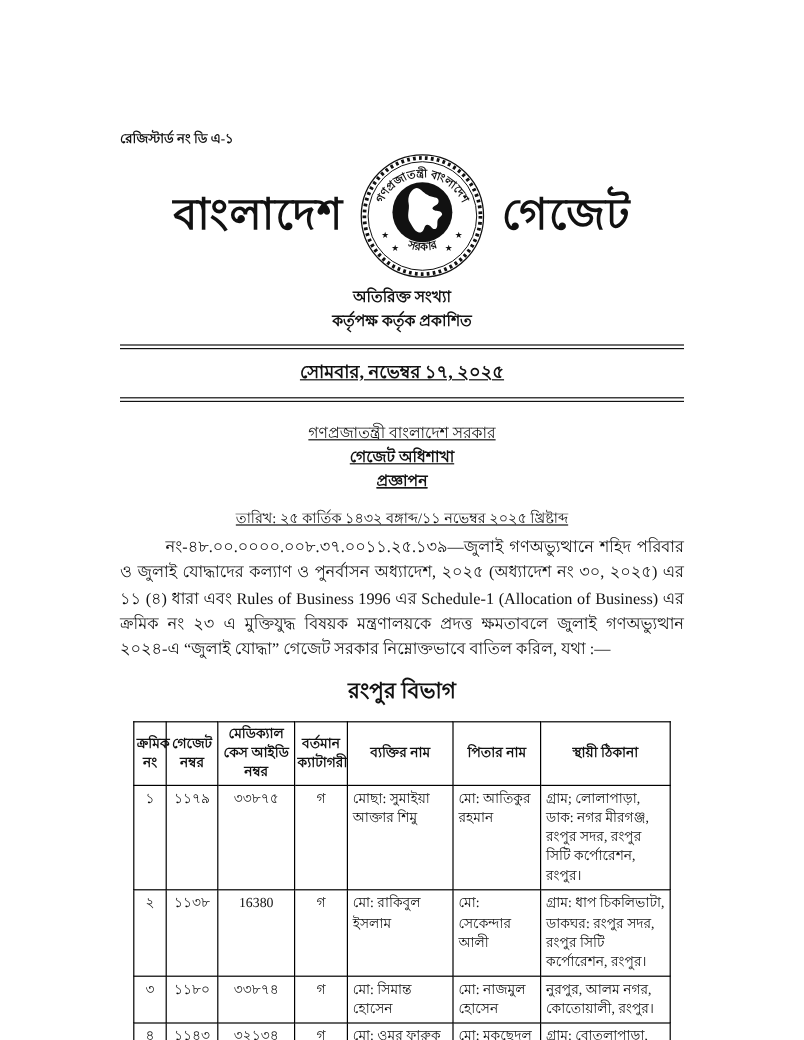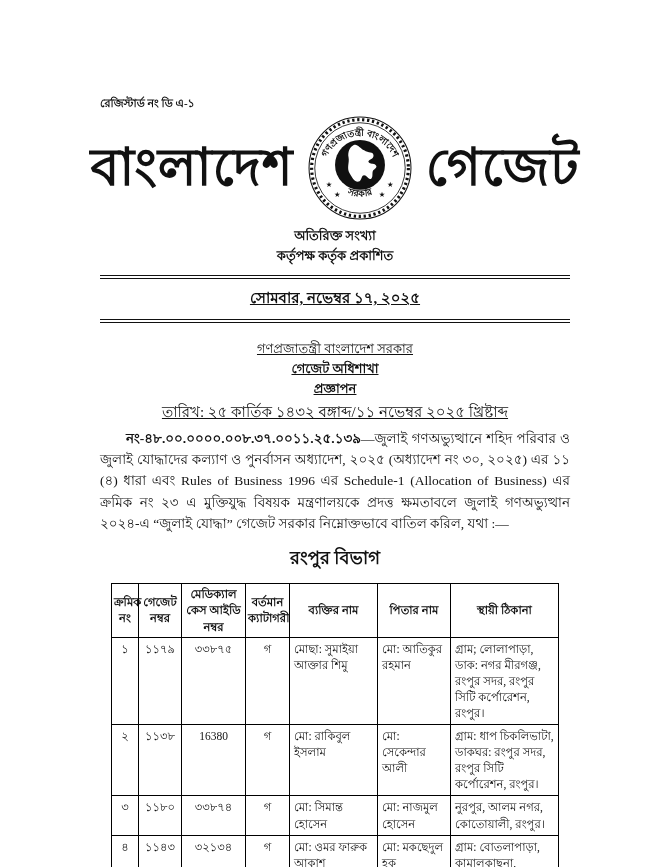--- a/index.html
+++ b/index.html
@@ -9,48 +9,48 @@
     color:#111;
     font-family:"Liberation Serif","DejaVu Serif",serif;
     -webkit-font-smoothing:antialiased;
   }
   .page{
     width:470px;
     margin:0 auto;
     padding-top:95px;
     position:relative;
   }
-  .reg-no{font-size:11px;font-weight:bold;margin-bottom:2px;}
+  .reg-no{font-size:11px;font-weight:bold;margin-bottom:2px;margin-top:12px;}
   .masthead{
     display:flex;align-items:center;justify-content:center;
     gap:14px;margin:0 0 6px 0;
   }
-  .masthead .word{font-size:52px;font-weight:bold;letter-spacing:1px;line-height:1.1;}
+  .masthead .word{font-size:36px;font-weight:bold;letter-spacing:1px;line-height:1.1;}
   .seal{width:104px;height:104px;flex:0 0 auto;}
   .center{text-align:center;}
   .sub1,.sub2{font-size:13px;font-weight:bold;line-height:1.5;}
   .date-box{
     margin-top:10px;
     border-top:4px double #111;
     border-bottom:4px double #111;
     padding:7px 0 8px 0;
     font-size:15px;font-weight:bold;text-decoration:underline;
   }
   .govt-block{margin-top:16px;line-height:1.55;font-size:13px;text-decoration:underline;}
   .govt-block .b{font-weight:bold;}
   .heading-underline{font-weight:bold;text-decoration:underline;}
-  .date-line{font-size:15px;margin-top:2px;}
+  .date-line{font-size:12px;margin-top:12px;}
   .body-para{
     margin-top:3px;
     font-size:13.5px;
     line-height:1.58;
     text-align:justify;
     text-indent:26px;
   }
-  .body-para .ref{font-weight:bold;}
+  .body-para .ref{font-weight:normal;margin-left:12px;}
   .division{margin-top:10px;font-size:18px;font-weight:bold;}
   table.gz{
     border-collapse:collapse;
     margin:8px auto 0 auto;
     width:447px;
     font-size:11.5px;
     table-layout:fixed;
   }
   table.gz th,table.gz td{
     border:1px solid #000;

